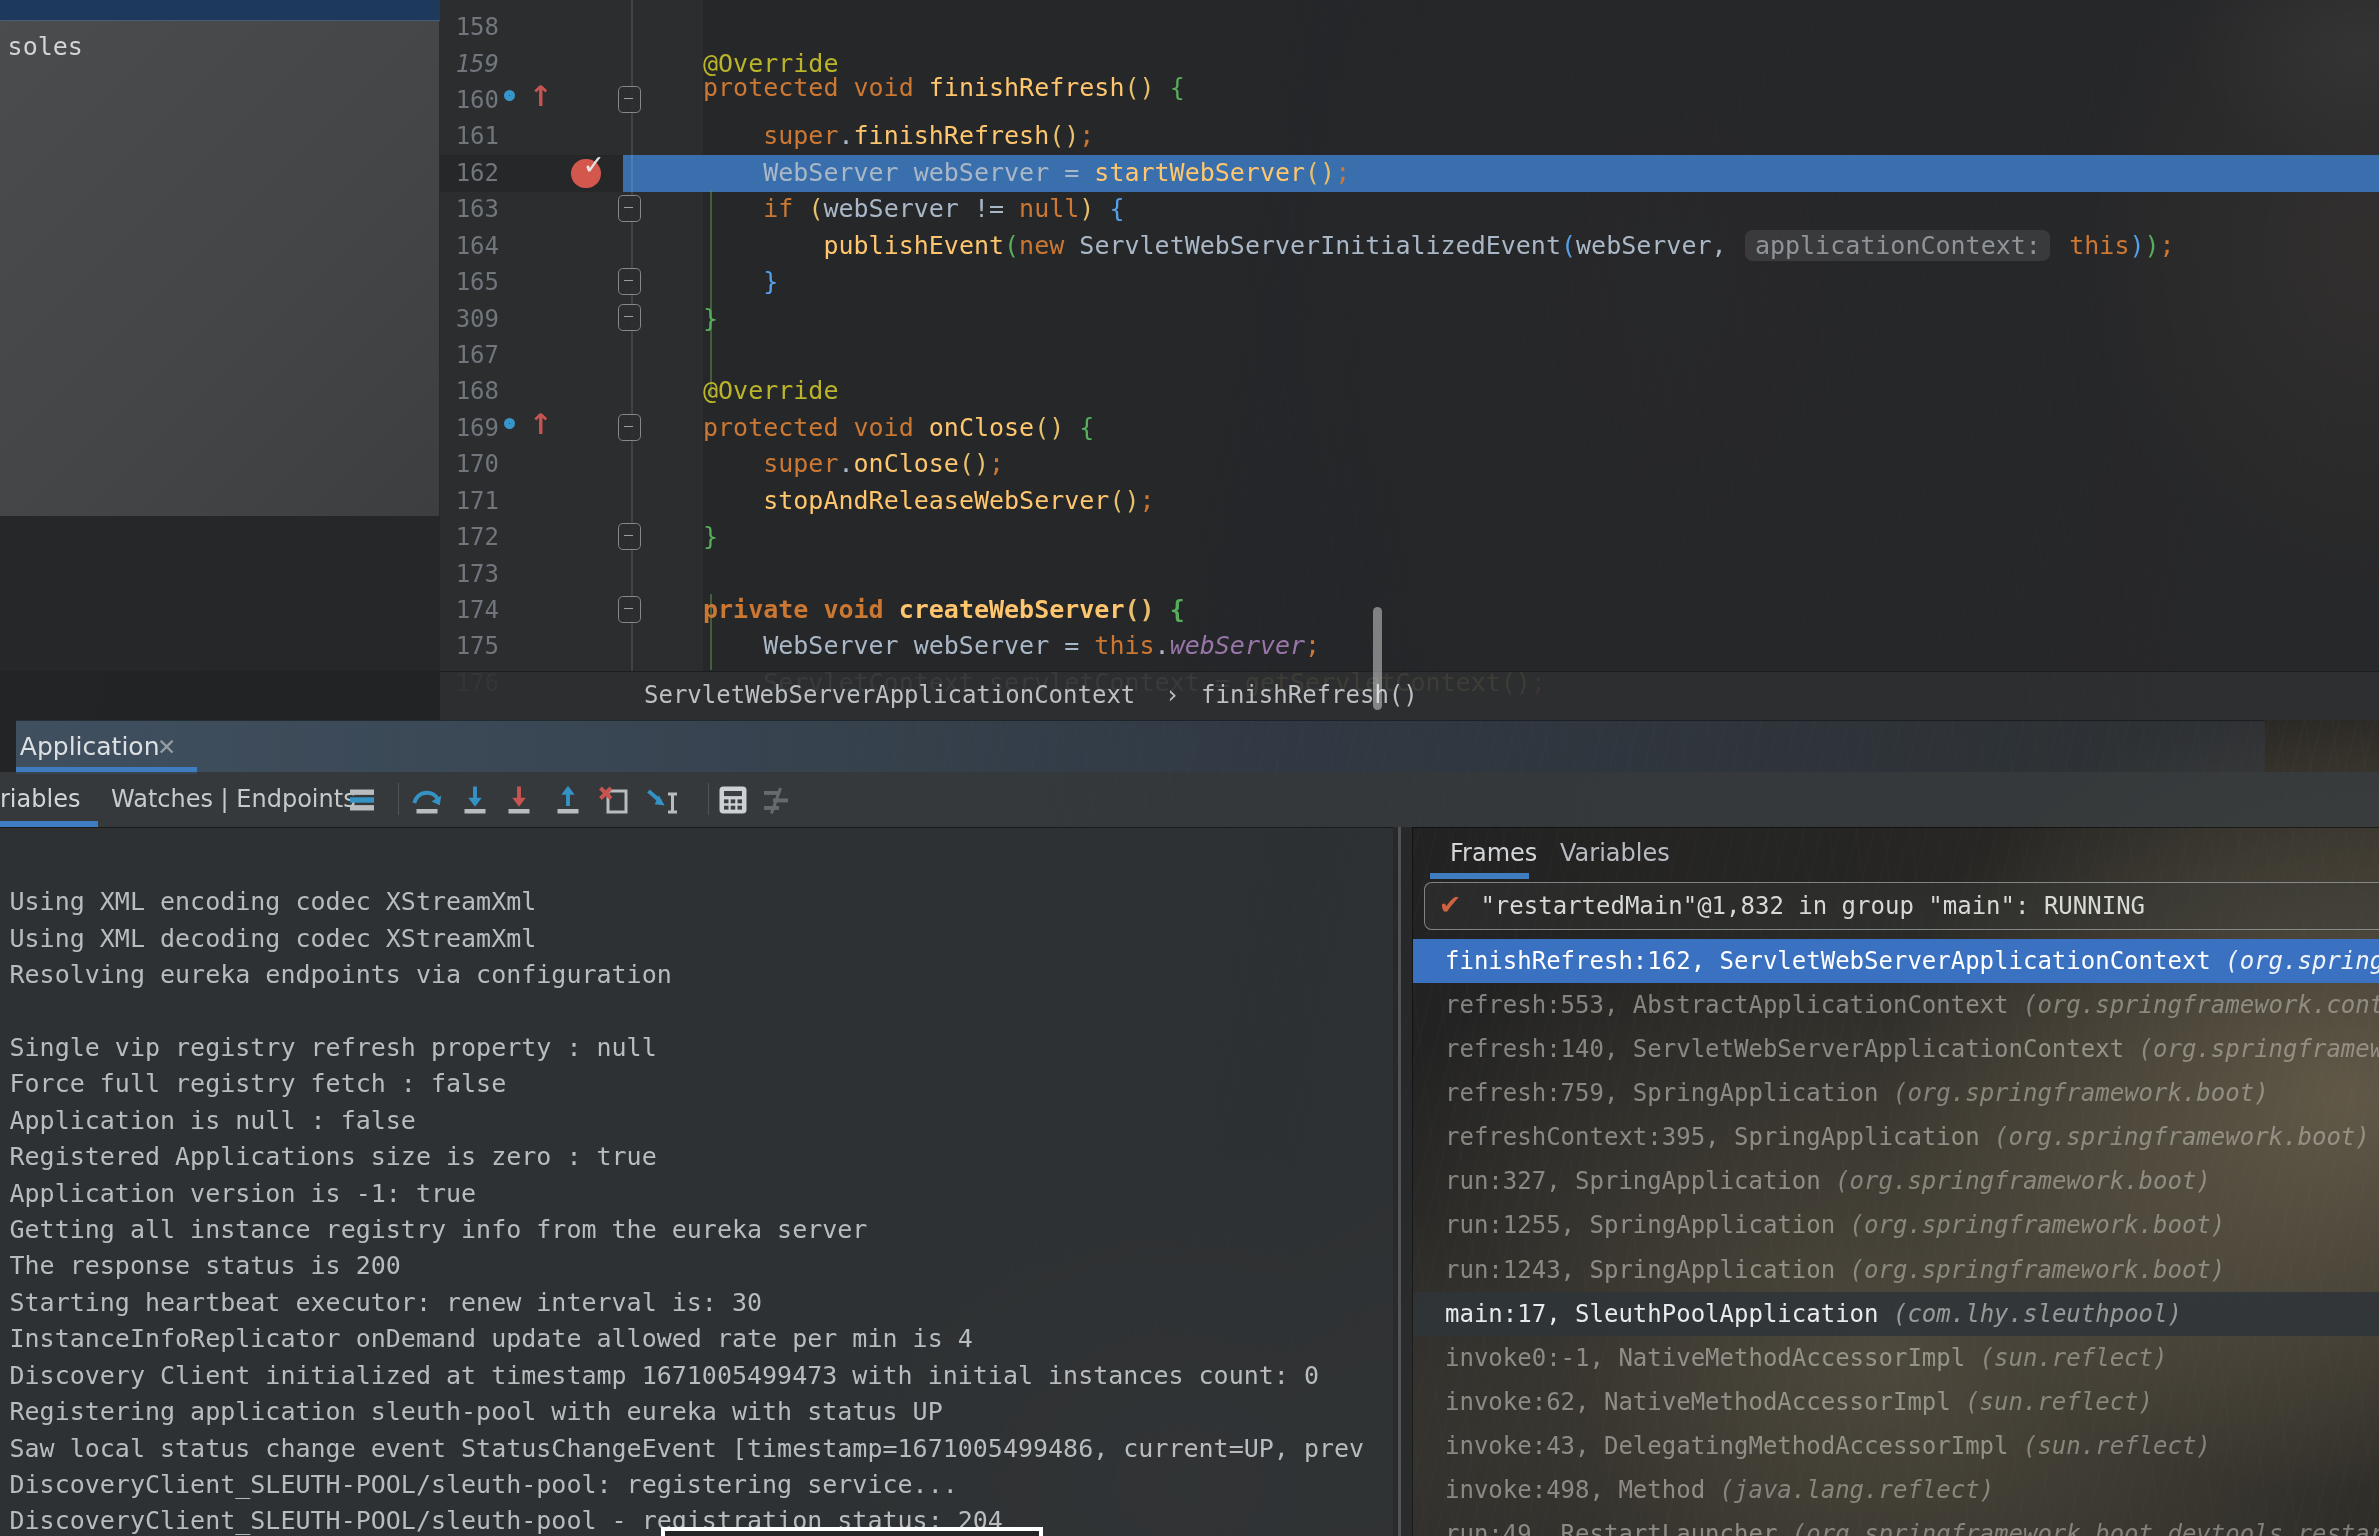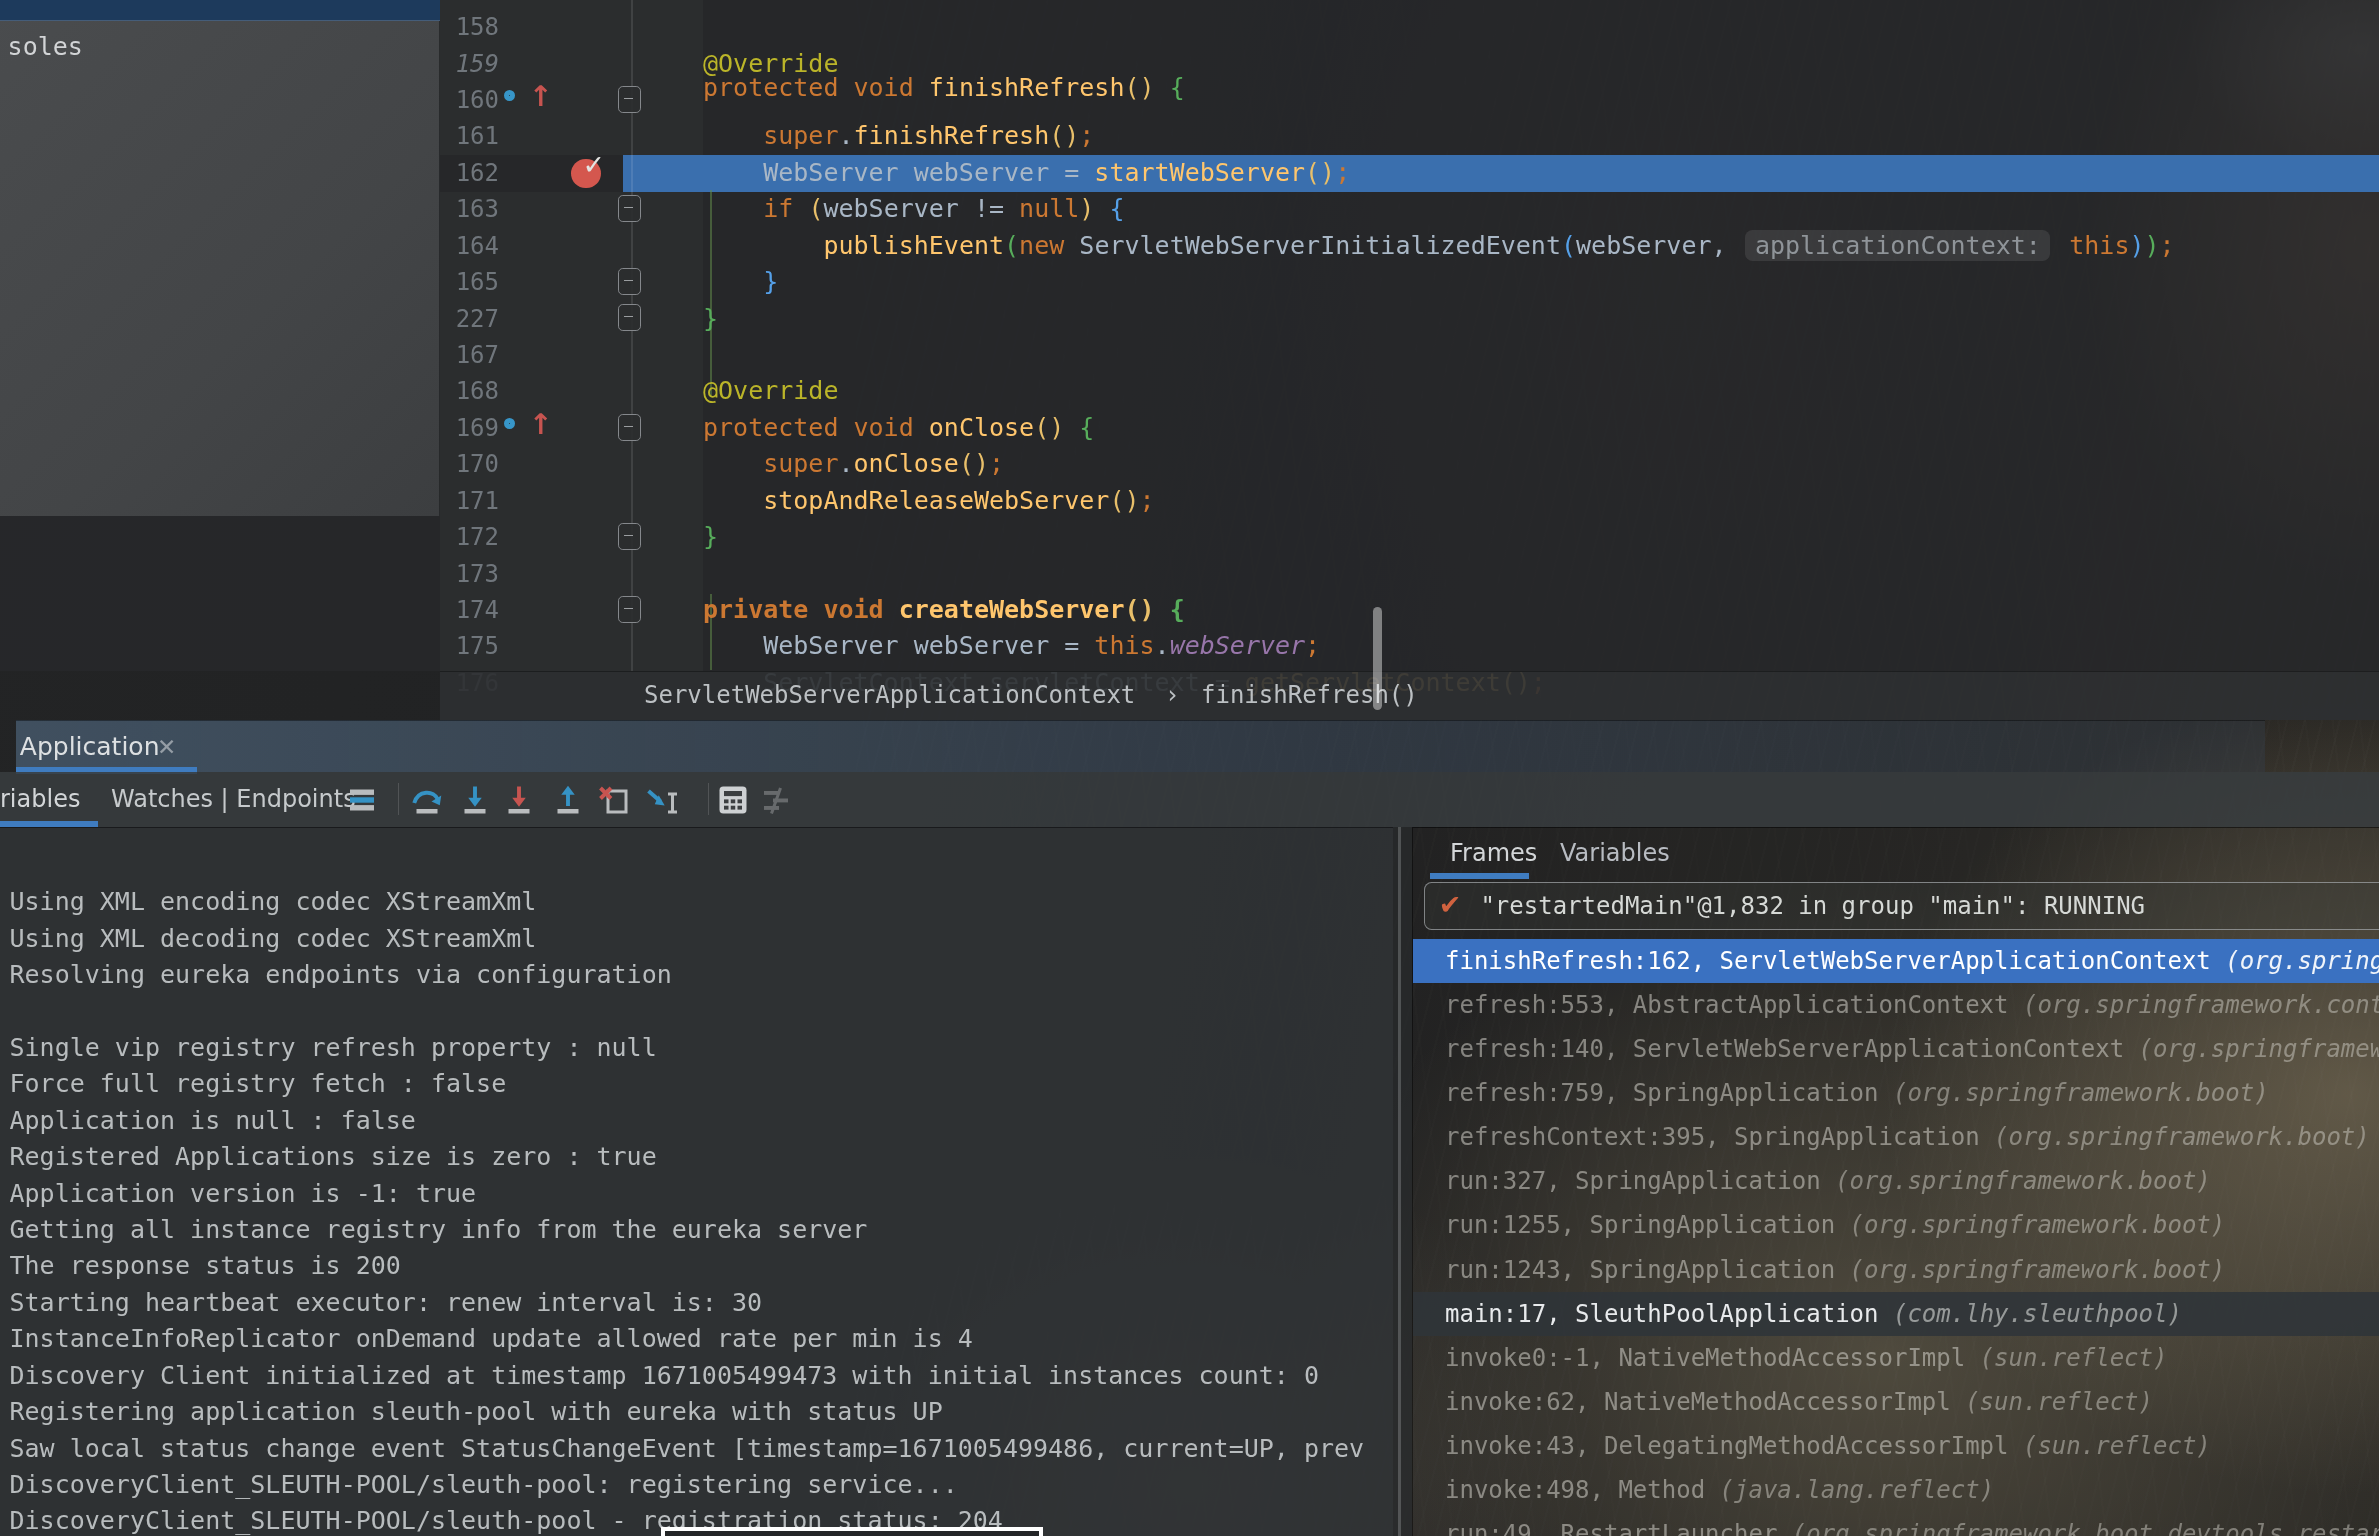--- a/index.html
+++ b/index.html
@@ -167,21 +167,21 @@
         <div class="lnum" style="top: 155px;">162</div>
         <div class="gutter-bp" style="top: 155px;">
           <span class="bp-circle"></span>
           <span class="bp-check">✓</span>
         </div>
         <div class="lnum" style="top: 191px;">163</div>
         <div class="fold-marker" style="top: 195px;"></div>
         <div class="lnum" style="top: 228px;">164</div>
         <div class="lnum" style="top: 264px;">165</div>
         <div class="fold-marker" style="top: 268px;"></div>
-        <div class="lnum" style="top: 301px;">227</div>
+        <div class="lnum" style="top: 301px;">309</div>
         <div class="fold-marker" style="top: 304px;"></div>
         <div class="lnum" style="top: 337px;">167</div>
         <div class="lnum" style="top: 373px;">168</div>
         <div class="lnum" style="top: 410px;">169</div>
         <div class="gutter-override" style="top: 412px;">
           <span class="ov-circle"></span>
           <span class="ov-arrow">↑</span>
         </div>
         <div class="fold-marker" style="top: 414px;"></div>
         <div class="lnum" style="top: 446px;">170</div>

